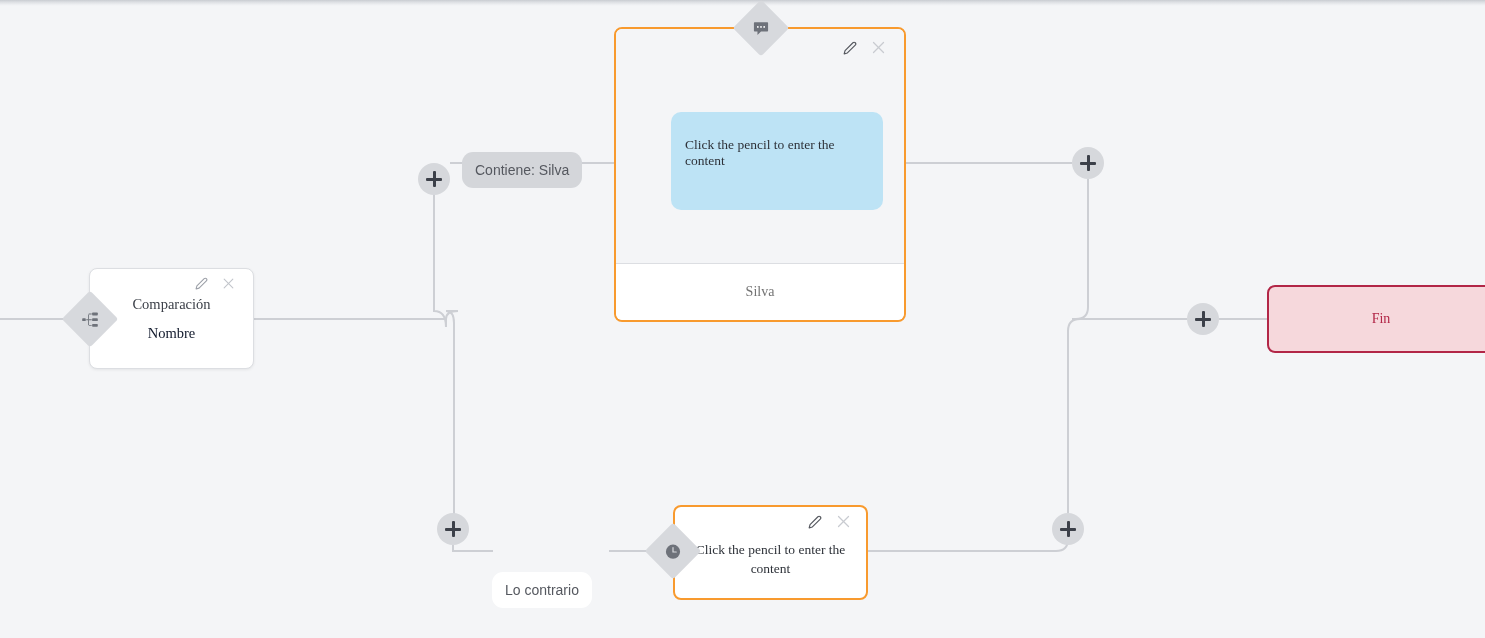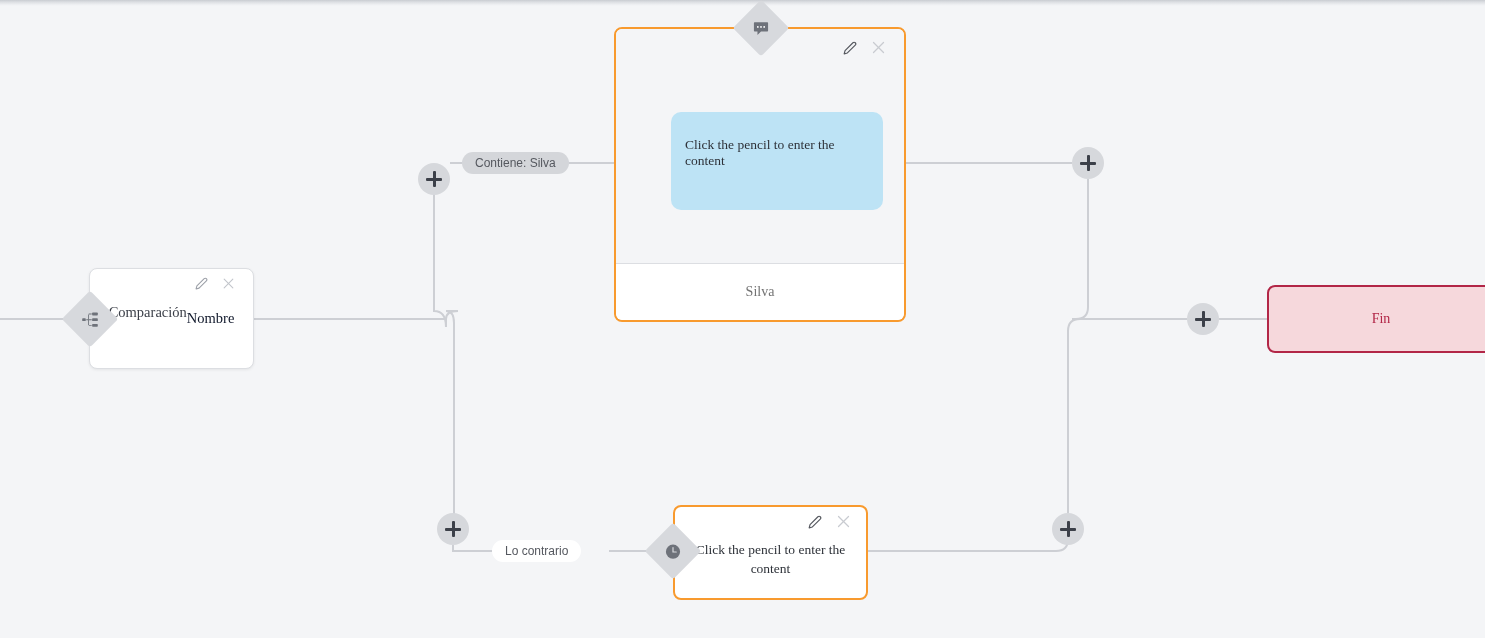--- a/index.html
+++ b/index.html
@@ -55,23 +55,23 @@
   }
   .plus-btn::before { left: 8px; top: 14.5px; width: 16px; height: 3px; }
   .plus-btn::after  { top: 8px; left: 14.5px; height: 16px; width: 3px; }
 
   
   .edge-label {
     position: absolute;
     display: flex;
     align-items: center;
     justify-content: center;
-    height: 22px;
+    height: 36px;
     border-radius: 11px;
-    font-size: 12px;
+    font-size: 14px;
     color: #55585F;
     padding: 0 13px;
     white-space: nowrap;
     z-index: 5;
     cursor: pointer;
   }
   .edge-label.grey  { background: #D4D6DA; }
   .edge-label.white { background: #FFFFFF; }
 
   
@@ -104,21 +104,21 @@
   }
 
   
   .node-compare {
     left: 89px; top: 268px;
     width: 165px; height: 101px;
     background: #FFFFFF;
     border: 1px solid #DCDEE2;
     box-shadow: 0 1px 3px rgba(0,0,0,0.07);
     display: flex;
-    flex-direction: row;
+    flex-direction: column;
     align-items: center;
     justify-content: center;
     cursor: pointer;
   }
   .node-compare .line1 { font-size: 14.5px; color: #3C4049; margin-bottom: 12px; }
   .node-compare .line2 { font-size: 14.5px; color: #0f172a; }
 
   
   .node-msg-top {
     left: 614px; top: 27px;
@@ -236,21 +236,21 @@
   </svg>
 
   <div class="plus-btn" style="left:418px; top:163px;"></div>
   <div class="plus-btn" style="left:1072px; top:147px;"></div>
   <div class="plus-btn" style="left:437px; top:513px;"></div>
   <div class="plus-btn" style="left:1052px; top:513px;"></div>
   <div class="plus-btn" style="left:1187px; top:303px;"></div>
 
   <div class="edge-label grey" style="left:462px; top:152px;">Contiene: Silva</div>
 
-  <div class="edge-label white" style="left:492px; top:540px;">Lo contrario</div>
+  <div class="edge-label white" style="left:492px; top:572px;">Lo contrario</div>
 
   <div class="node node-compare">
     <div class="node-actions" style="right:18px; top:8px;">
       <span class="icon-btn">
         <svg width="13" height="13" viewBox="0 0 24 24" fill="none" stroke="#9CA0A8" stroke-width="2" stroke-linecap="round" stroke-linejoin="round">
           <path d="M17 3a2.8 2.8 0 1 1 4 4L7.5 20.5 2 22l1.5-5.5L17 3z"></path>
         </svg>
       </span>
       <span class="icon-btn">
         <svg width="13" height="13" viewBox="0 0 24 24" fill="none" stroke="#C2C5CB" stroke-width="2" stroke-linecap="round">

